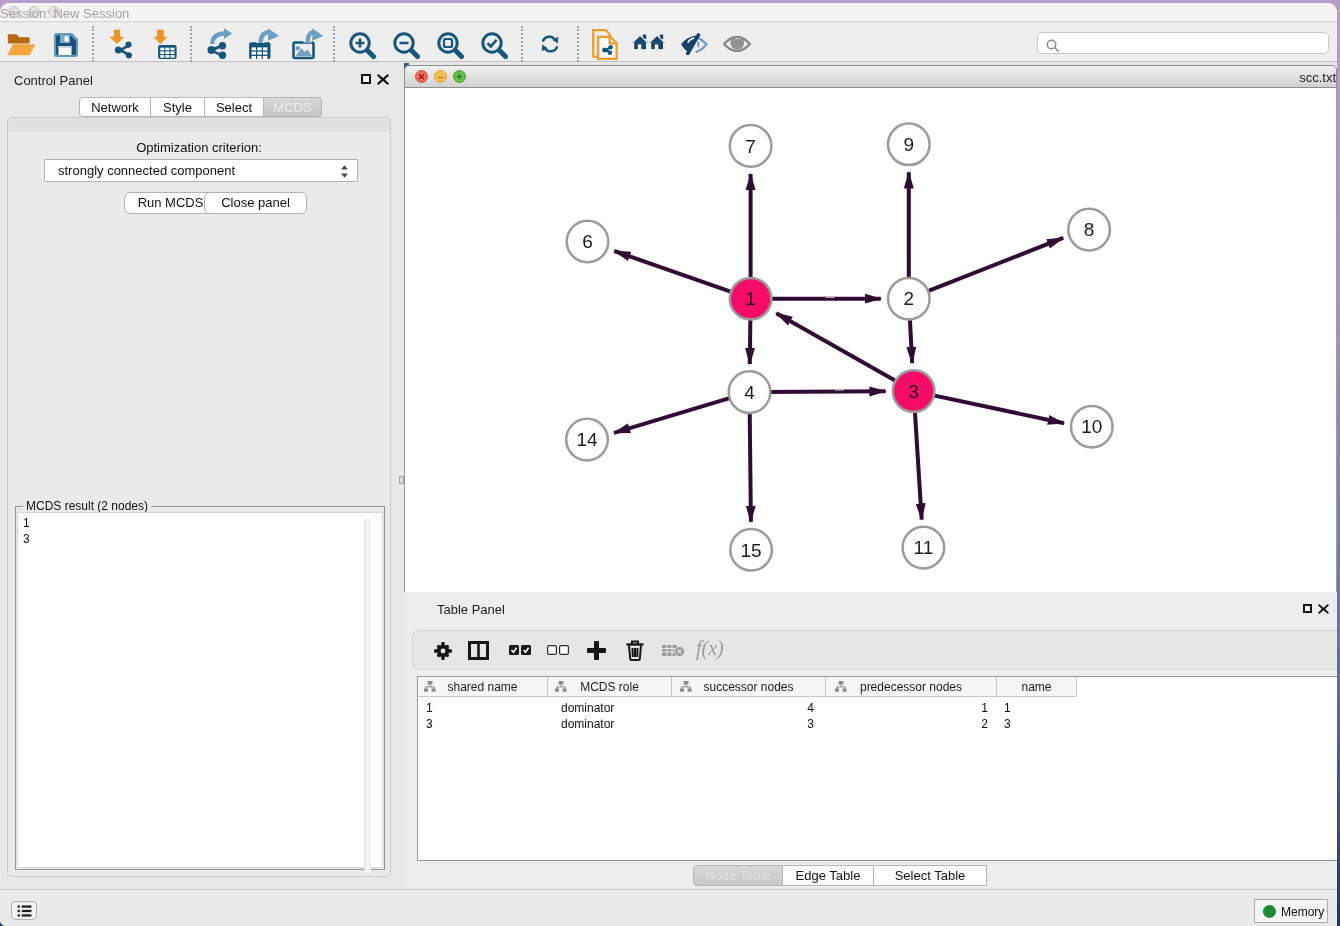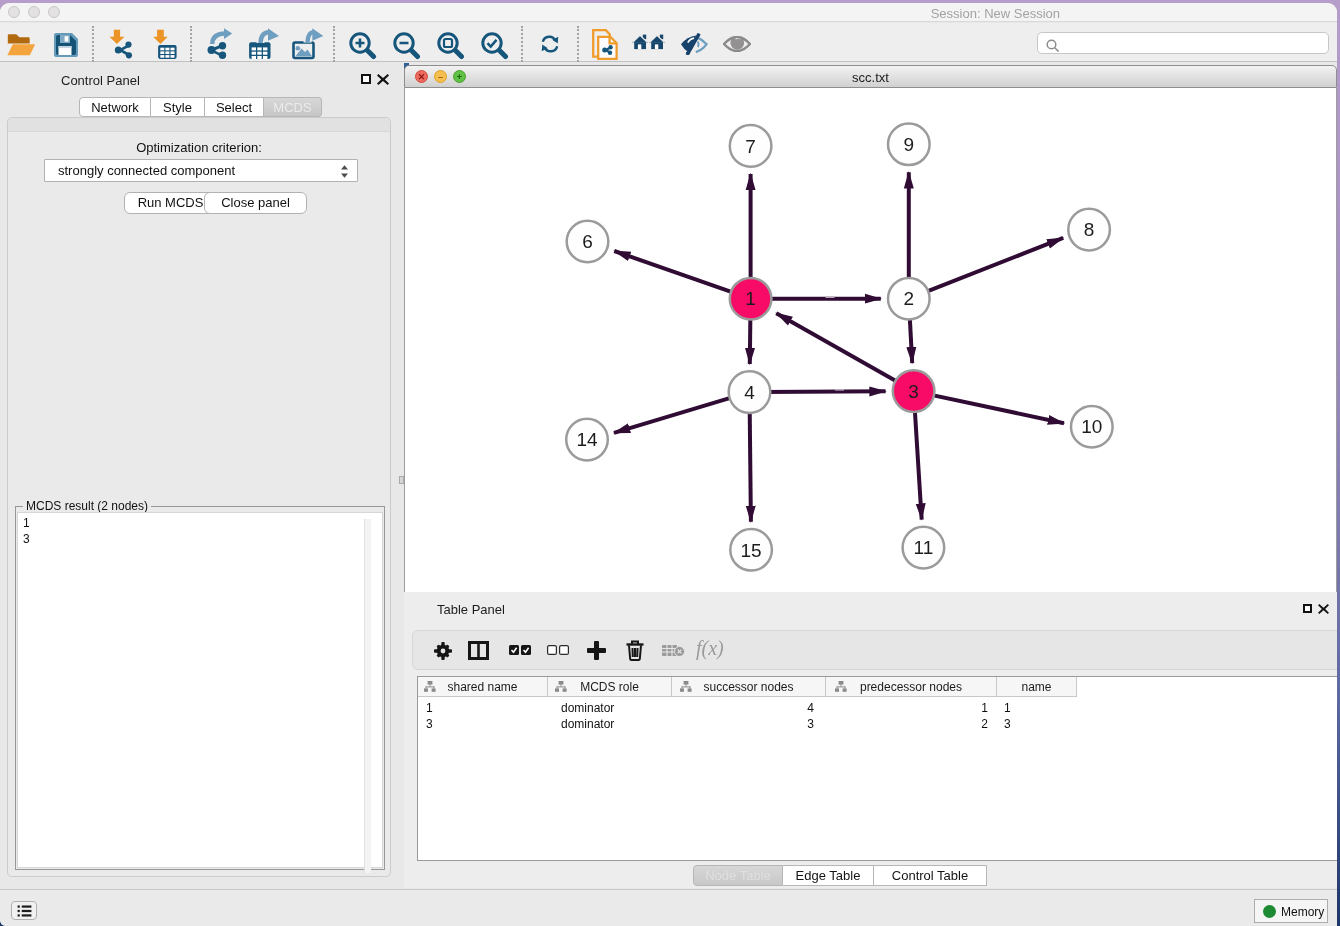--- a/index.html
+++ b/index.html
@@ -2,45 +2,45 @@
 <html><head>
 <meta charset="utf-8">
 <style>
   * { margin:0; padding:0; box-sizing:border-box; }
   html,body { width:1340px; height:926px; overflow:hidden; }
   body { font-family:"Liberation Sans", sans-serif; background:linear-gradient(180deg,#b79dca 0%,#a48fc0 35%,#5e6aa0 75%,#1c3666 100%); }
   #app { position:absolute; left:0; top:3px; width:1337px; height:923px; background:#e9e8e8; border-radius:9px 9px 0 6px; overflow:hidden; }
   
   #titlebar { position:absolute; left:0; top:0; width:1337px; height:19px; background:#f5f4f4; border-bottom:1px solid #dad8d8; border-radius:9px 9px 0 0; }
   .tl { position:absolute; top:3px; width:12px; height:12px; border-radius:50%; background:#e3e1e1; border:1px solid #c8c6c6; }
-  #title { position:absolute; top:3px; left:0; width:1060px; text-align:right; font-size:13px; color:#a4a1a1; }
+  #title { position:absolute; top:3px; left:0; width:1060px; text-align:left; font-size:13px; color:#a4a1a1; }
   
   #toolbar { position:absolute; left:0; top:20px; width:1337px; height:39px; background:#efeeee; border-bottom:1px solid #c2c1c1; }
   .tsep { position:absolute; top:3px; height:36px; width:0; border-left:2px dotted #a5a4a4; }
   .ti { position:absolute; }
   #search { position:absolute; left:1037px; top:29px; width:292px; height:22px; background:#fff; border:1px solid #c8c7c7; border-radius:5px; }
   
-  #cp-title { position:absolute; left:14px; top:70px; font-size:13px; color:#1d1d1d;margin-left:47px; }
+  #cp-title { position:absolute; left:14px; top:70px; font-size:13px; color:#1d1d1d; }
   .tab { position:absolute; top:94px; height:20px; background:#fff; border:1px solid #b7b6b6; border-left:none; font-size:13px; color:#111; text-align:center; line-height:19px; }
   .tab.sel { background:linear-gradient(#d8d7d7,#c7c6c6); color:#eceaea; }
   #cp-box { position:absolute; left:7px; top:114px; width:384px; height:760px; background:#ebeaea; border:1px solid #cccbcb; border-radius:5px; }
   #cp-box .band { position:absolute; left:0; top:0; width:100%; height:14px; background:#e2e1e1; border-bottom:1px solid #d8d7d7; border-radius:5px 5px 0 0; }
   #opt-label { position:absolute; left:0; top:22px; width:100%; text-align:center; font-size:13px; color:#111; }
   #dropdown { position:absolute; left:36px; top:41px; width:314px; height:23px; background:#fff; border:1px solid #b3b2b2; border-radius:1px; font-size:13px; color:#111; line-height:21px; padding-left:13px; }
   .btn { position:absolute; top:74px; height:22px; background:#fff; border:1px solid #b3b2b2; border-radius:6px; font-size:13px; color:#111; text-align:center; line-height:20px; }
   #mcds-group { position:absolute; left:7px; top:388px; width:370px; height:364px; border:1px solid #989797; }
   #mcds-label { position:absolute; left:7px; top:-8px; background:#ebeaea; font-size:12px; color:#111; padding:0 3px; }
   #mcds-white { position:absolute; left:1px; top:5px; width:366px; height:356px; background:#fff; border:1px solid #d8d7d7; }
   #mcds-scroll { position:absolute; right:11px; top:6px; width:7px; height:354px; background:#f4f3f3; border-left:1px solid #e2e1e1; }
   
   #netwin { position:absolute; left:404px; top:62px; width:933px; height:530px; }
   #net-title { position:absolute; left:0; top:0; width:100%; height:23px; background:linear-gradient(#f3f2f2,#d2d1d1); border:1px solid #8f8e8e; border-radius:5px 5px 0 0; }
   #net-canvas { position:absolute; left:0; top:23px; width:933px; height:507px; background:#fff; border:1px solid #9e9d9d; border-top:none; }
   .tlc { position:absolute; top:4px; width:13px; height:13px; border-radius:50%; font:bold 9px "Liberation Sans",sans-serif; text-align:center; line-height:12px; }
-  #net-name { position:absolute; top:4px; width:100%; text-align:center; font-size:13px; color:#1c1c1c; }
+  #net-name { position:absolute; top:4px; width:100%; text-align:right; font-size:13px; color:#1c1c1c; }
   
   #tablepanel { position:absolute; left:404px; top:589px; width:933px; height:296px; background:#eeeded; }
   #tp-title { position:absolute; left:13px; top:10px; font-size:13px; color:#1d1d1d;margin-left:20px; }
   #tp-toolbar { position:absolute; left:8px; top:38px; width:1096px; height:40px; background:#e7e6e6; border:1px solid #d7d6d6; border-radius:6px; }
   #tp-table { position:absolute; left:13px; top:84px; width:932px; height:185px; background:#fff; border:1px solid #9b9a9a; }
   .th { position:absolute; top:0; height:20px; border-right:1px solid #c9c8c8; border-bottom:1px solid #c9c8c8; font-size:12px; color:#1b1b1b; background:#f7f6f6; }
   .th span { position:absolute; top:3px; left:0; width:100%; text-align:center; }
   .td { position:absolute; font-size:12px; color:#111; white-space:pre; }
   .btab { position:absolute; top:273px; height:21px; background:#fff; border:1px solid #b7b6b6; border-left:none; font-size:13px; color:#141414; text-align:center; line-height:19px; }
   
@@ -457,21 +457,21 @@
       <div class="td" style="left:558px;top:24px;text-align:right;width:12px;">1</div>
       <div class="td" style="left:586px;top:24px;">1</div>
       <div class="td" style="left:8px;top:40px;">3</div>
       <div class="td" style="left:143px;top:40px;">dominator</div>
       <div class="td" style="left:388px;top:40px;text-align:right;width:8px;">3</div>
       <div class="td" style="left:558px;top:40px;text-align:right;width:12px;">2</div>
       <div class="td" style="left:586px;top:40px;">3</div>
     </div>
     <div class="btab" style="left:289px; width:90px; background:linear-gradient(#d8d7d7,#c9c8c8); color:#e0dfdf; border-left:1px solid #b7b6b6; border-radius:4px 0 0 4px;">Node Table</div>
     <div class="btab" style="left:379px; width:91px;">Edge Table</div>
-    <div class="btab" style="left:470px; width:113px;">Control Table</div>
+    <div class="btab" style="left:470px; width:113px;">Select Table</div>
     <div class="btab" style="left:583px; width:60px; border-radius:0 4px 4px 0;margin-top:37px;">Motifs</div>
   </div>
 
   <div id="statusbar">
     <div id="hamburger">
       <svg style="position:absolute;left:5px;top:3px;" width="15" height="12" viewBox="0 0 15 13">
         <g fill="#1c1c1c">
             <rect x="0" y="0.5" width="2.4" height="2.4"></rect>
             <rect x="4.5" y="0.5" width="10.5" height="2.4"></rect>
             <rect x="0" y="5.3" width="2.4" height="2.4"></rect>

